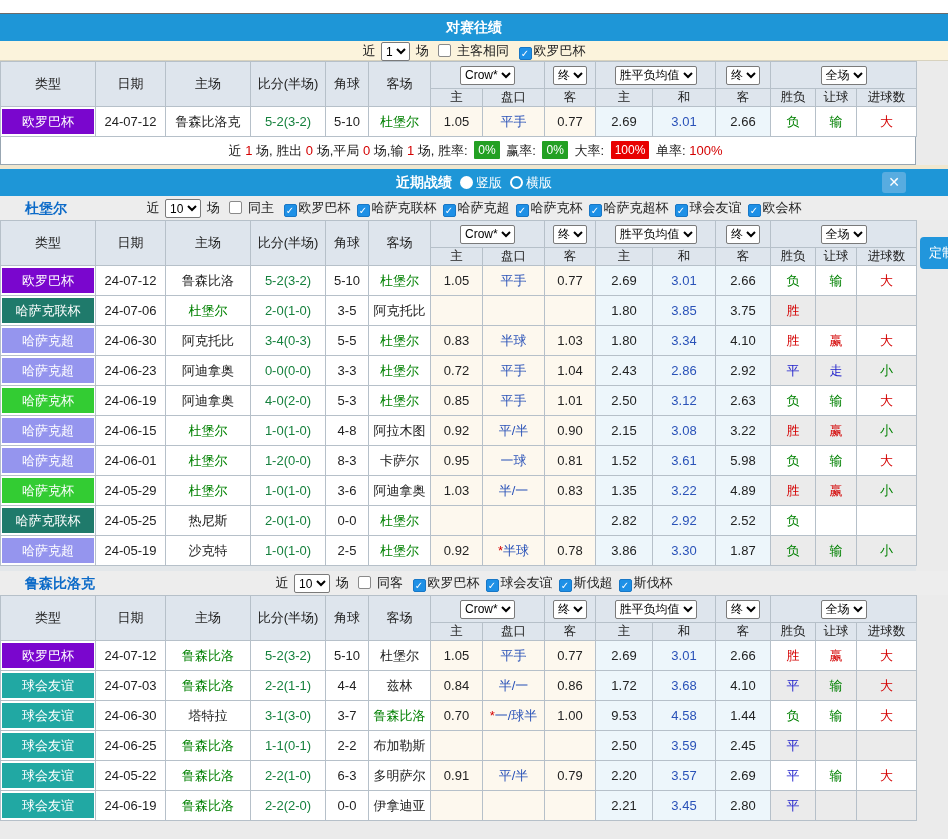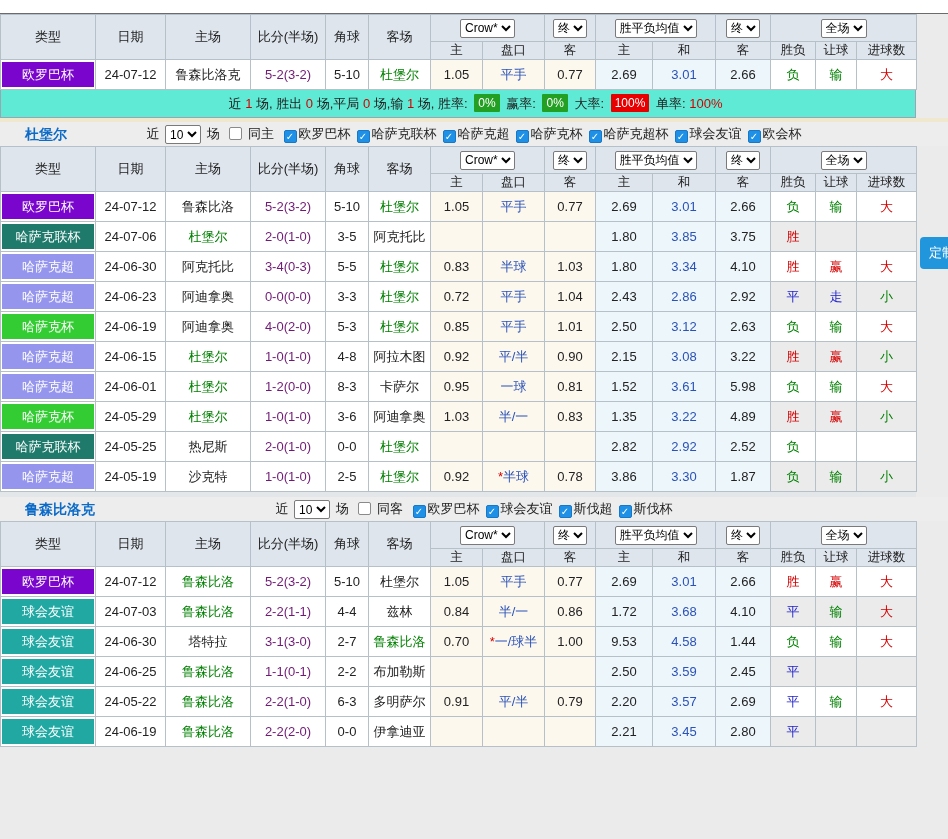--- a/index.html
+++ b/index.html
@@ -39,50 +39,61 @@
   table{border-collapse:collapse;table-layout:fixed;width:916px;background:#fff;
         border:1px solid #93A2AE;font-size:13px;padding-left:9px;}
   th,td{border:1px solid #B6C0C9;text-align:center;padding:0;overflow:hidden;white-space:nowrap;}
   thead th{background:#DEE5ED;font-weight:normal;}
   .hrow1 th{height:26px;}
   .hrow2 th{height:16px;font-size:12.5px;}
   tbody td{height:27px;}
 
   .c-type{padding:1px;}
   .type-badge{height:25px;line-height:25px;color:#fff;font-size:13px;}
-  .t-score{color:#701a75;}
+  .t-score{color:#15803d;}
   .t-green{color:#008000;}
   .t-red{color:#D40000;}
   .t-blue{color:#2222CC;}
   .bg-cream{background:#FDF8EE;}
   .bg-blue{background:#EDF6FB;}
   .t-odds{color:#2A52B8;margin-top:48px;}
   td.stripe{background:#EBEBEB;}
 
-  .stats-row{width:916px;box-sizing:border-box;height:28px;line-height:27px;background:#5eead4;
+  .stats-row{width:916px;box-sizing:border-box;height:28px;line-height:27px;background:#ffffff;
              border:1px solid #98A6B2;border-top:0;text-align:center;padding-left:35px;}
   .badge{display:inline-block;padding:0 4px;height:18px;line-height:18px;color:#fff;
          font-size:12px;margin:0 3px;border-radius:1px;vertical-align:1px;}
   .b-green{background:#23A023;}
   .b-red{background:#E80000;}
 
   .cream-gap{height:4px;background:#F0E7CF;width:948px;}
   .gray-gap{height:5px;background:#E3E7EA;width:916px;}
 
   .float-tab{position:absolute;left:920px;top:237px;background:#2196DC;color:#fff;
              font-size:13px;padding:7px 9px;border-radius:4px;white-space:nowrap;cursor:pointer;}
 </style>
 </head>
 <body>
 
 <div class="page">
 
   <div class="top-strip"></div>
 
-
+  <div class="bluebar">
+    <span class="bar-title">对赛往绩</span>
+  </div>
+
+  <div class="beige-row">
+    <span>近</span>
+    <select><option>1</option></select>
+    <span>场</span>
+    <span class="cb unchecked"></span>
+    <span>主客相同</span>
+    <span><span class="cb checked">✓</span><span class="cb-label">欧罗巴杯</span></span>
+  </div>
 
   <table>
     <colgroup>
       <col style="width:95px">
         <col style="width:70px">
         <col style="width:85px">
         <col style="width:75px">
       <col style="width:43px">
         <col style="width:62px">
         <col style="width:52px">
@@ -140,20 +151,24 @@
           <td class="t-green">负</td>
           <td class="t-green">输</td>
           <td class="t-red">大</td>
         </tr>
       </tbody>
   </table>
   <div class="stats-row"><span>近 </span><span class="t-red">1</span><span> 场, 胜出 </span><span class="t-red">0</span><span> 场,平局 </span><span class="t-red">0</span><span> 场,输 </span><span class="t-red">1</span><span> 场, 胜率: </span><span class="badge b-green">0%</span><span> 赢率: </span><span class="badge b-green">0%</span><span> 大率: </span><span class="badge b-red">100%</span><span> 单率: </span><span class="t-red">100%</span></div>
 
   <div class="cream-gap"></div>
 
+  <div class="bluebar">
+    <span class="bar-title">近期战绩</span><span class="radio selected"></span><span class="radio-label">竖版</span><span class="radio unselected"></span><span class="radio-label">横版</span>
+    <span class="close-btn">✕</span>
+  </div>
 
   <div class="filter-row">
     <b class="team">杜堡尔</b>
     <span>近</span>
     <select><option>10</option></select>
     <span>场</span>
     <span class="cb unchecked"></span>
     <span>同主</span>
     <span><span class="cb checked">✓</span><span class="cb-label">欧罗巴杯</span><span class="cb checked">✓</span><span class="cb-label">哈萨克联杯</span><span class="cb checked">✓</span><span class="cb-label">哈萨克超</span><span class="cb checked">✓</span><span class="cb-label">哈萨克杯</span><span class="cb checked">✓</span><span class="cb-label">哈萨克超杯</span><span class="cb checked">✓</span><span class="cb-label">球会友谊</span><span class="cb checked">✓</span><span class="cb-label">欧会杯</span></span>
   </div>
@@ -491,21 +506,21 @@
           <td class="t-green stripe">输</td>
           <td class="t-red stripe">大</td>
         </tr>
         <tr>
           <td class="c-type">
             <div class="type-badge" style="background: rgb(33, 168, 163);">球会友谊</div>
           </td>
           <td>24-06-30</td>
           <td>塔特拉</td>
           <td class="t-score">3-1(3-0)</td>
-          <td>2-7</td>
+          <td>3-7</td>
           <td class="t-green">鲁森比洛</td>
           <td class="bg-cream">0.70</td>
           <td class="bg-cream t-odds"><span class="t-red">*</span>一/球半</td>
           <td class="bg-cream">1.00</td>
           <td class="bg-blue">9.53</td>
           <td class="bg-blue t-odds">4.58</td>
           <td class="bg-blue">1.44</td>
           <td class="t-green">负</td>
           <td class="t-green">输</td>
           <td class="t-red">大</td>

